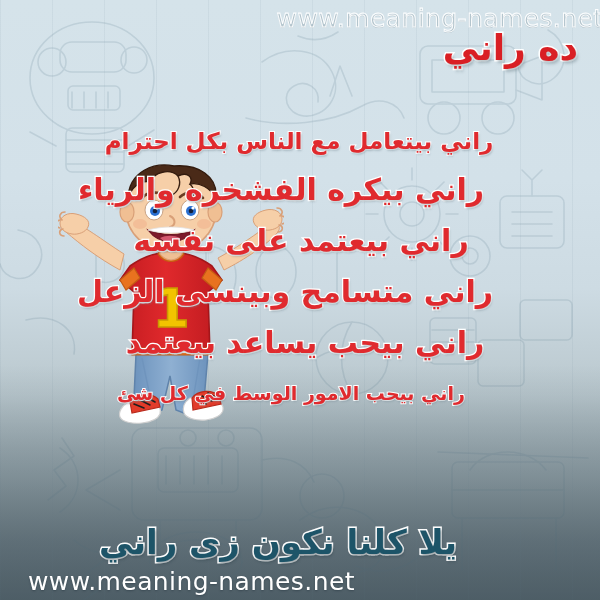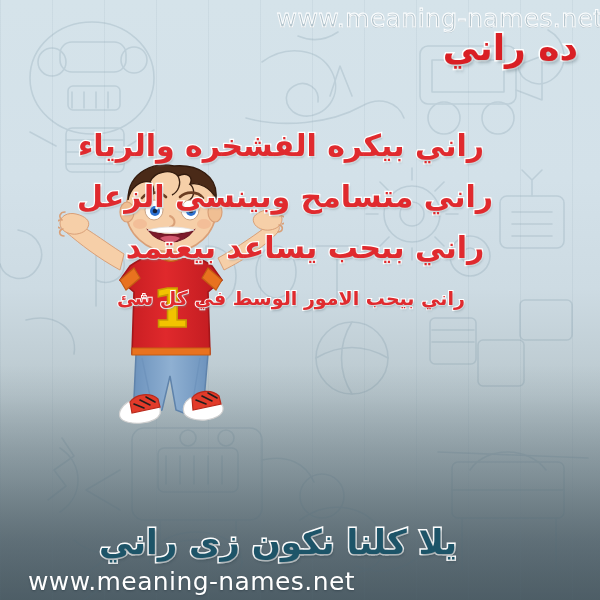--- a/index.html
+++ b/index.html
@@ -318,21 +318,23 @@
       <ellipse cx="82" cy="62" rx="7" ry="5" fill="#f0b08a" opacity=".55"></ellipse>
       <ellipse cx="146" cy="62" rx="7" ry="5" fill="#f0b08a" opacity=".55"></ellipse>
     </svg>
   </div>
 
   <div class="watermark" id="wm-top">www.meaning-names.net</div>
 
   <div id="title">ده راني</div>
 
   <div id="lines">
+    <div class="line l1">راني بيتعامل مع الناس بكل احترام</div>
     <div class="line big l2">راني بيكره الفشخره والرياء</div>
+    <div class="line big l3">راني بيعتمد على نفسه</div>
     <div class="line big l4">راني متسامح وبينسى الزعل</div>
     <div class="line big l5">راني بيحب يساعد بيعتمد</div>
     <div class="line small l6">راني بيحب الامور الوسط في كل شئ</div>
   </div>
 
   <div id="closing">يلا كلنا نكون زى راني</div>
 
   <div class="watermark" id="wm-bottom">www.meaning-names.net</div>
 
 </div>

